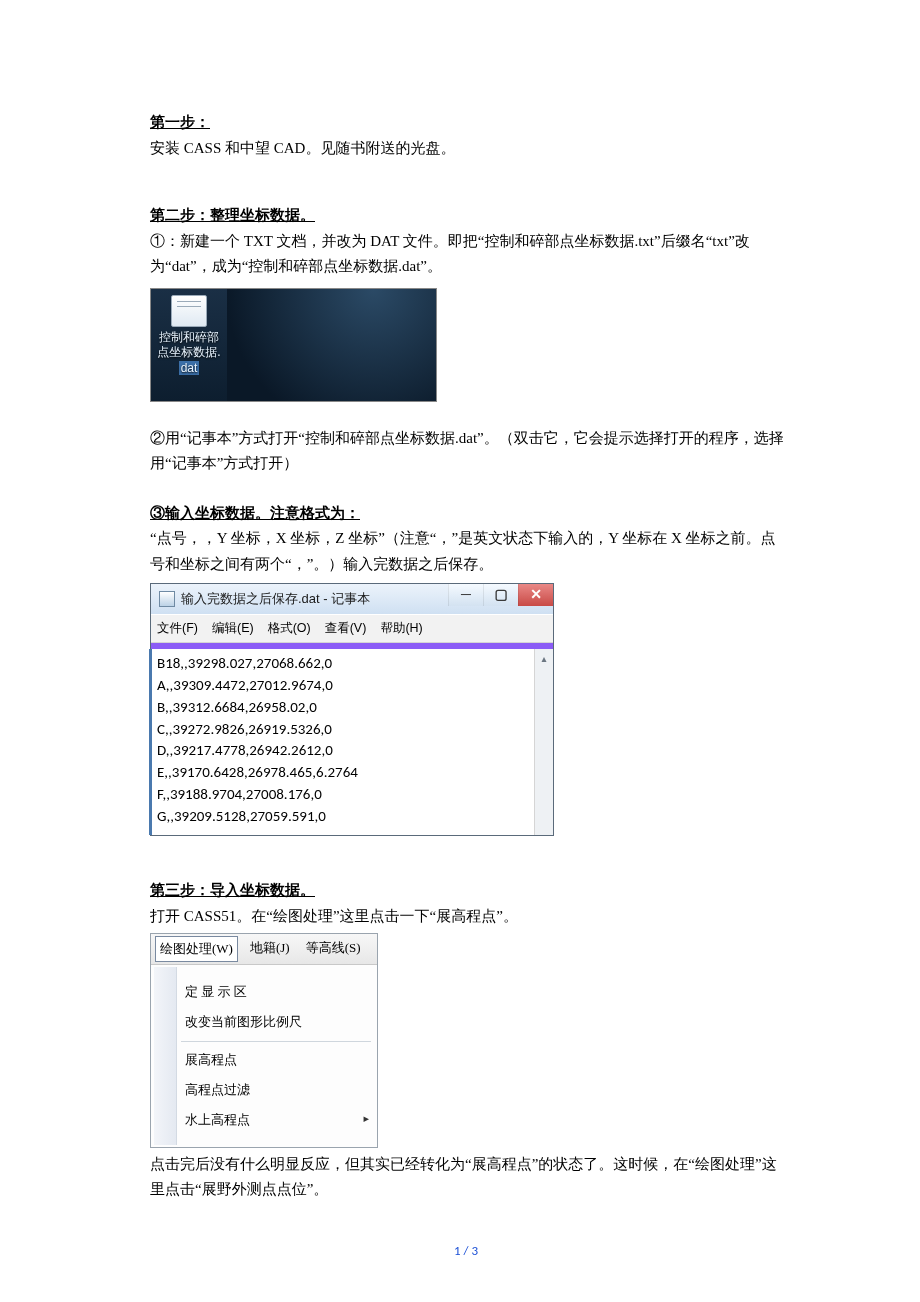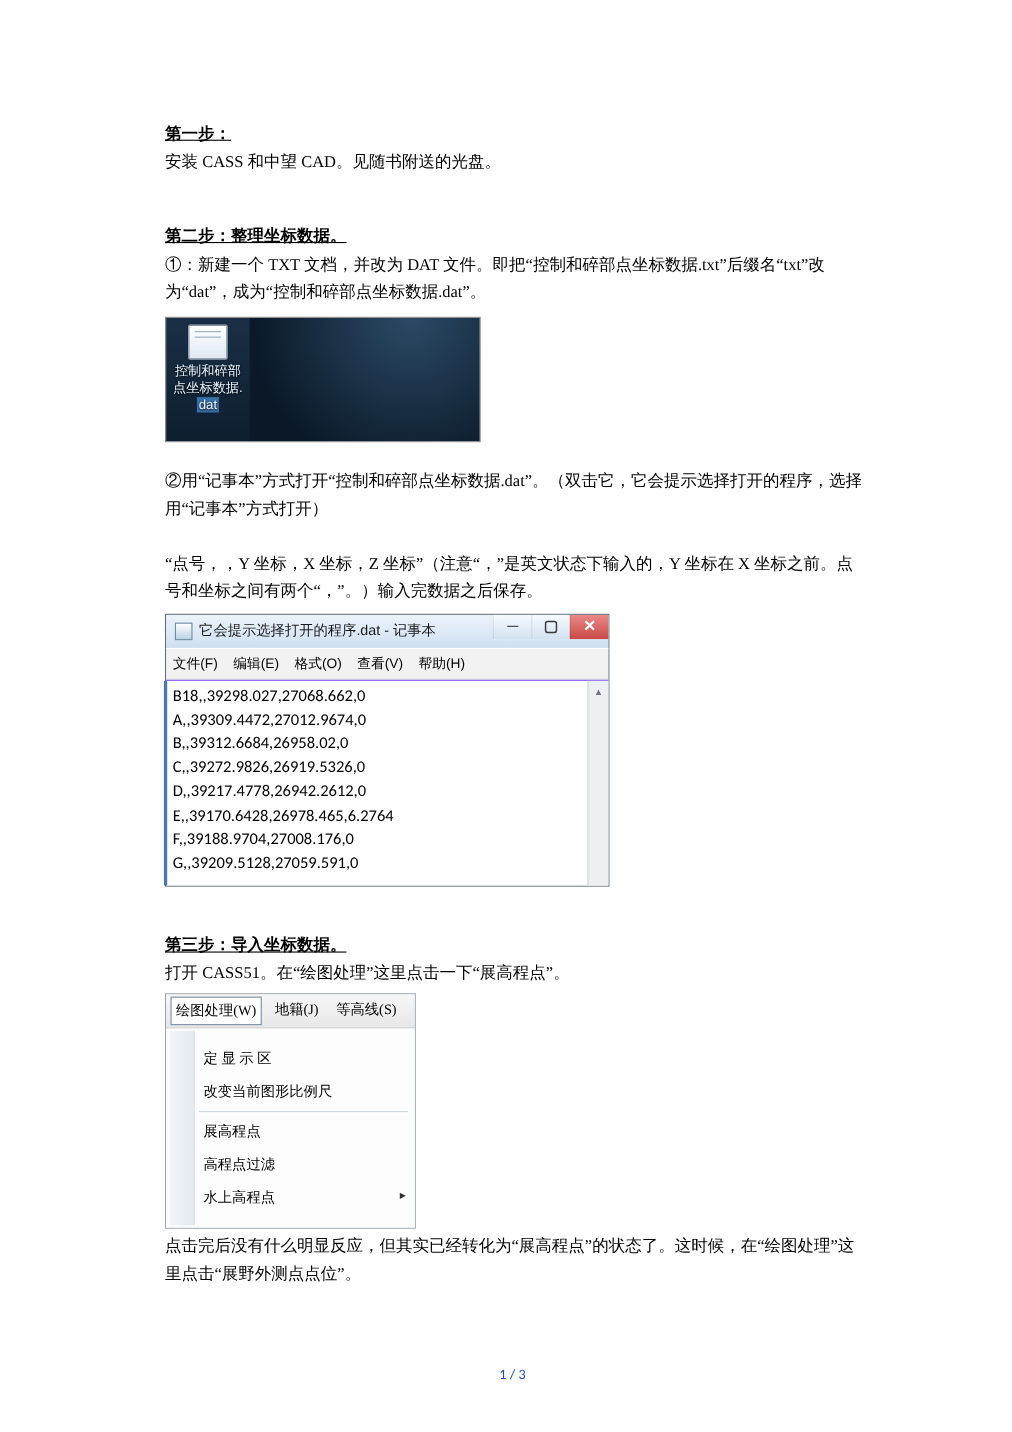--- a/index.html
+++ b/index.html
@@ -116,21 +116,21 @@
     background:#f2f2f2;
     border-top:1px solid #fff;
     border-bottom:1px solid #d5d5d5;
     font-size:12.5px;
     padding:3px 6px;
     display:flex;
     gap:14px;
   }
   .np-body {
     background:#fff;
-    border-top:1px solid #8b5cf6;
+    border-top:6px solid #8b5cf6;
     padding:4px 6px 8px 6px;
     font-family: "Calibri","Arial",sans-serif;
     font-size: 15px;
     line-height: 1.45;
     color:#000;
     position:relative;
   }
   .np-body .scroll-v {
     position:absolute; right:0; top:0; bottom:0; width:18px;
     background:#eef1f4;
@@ -225,26 +225,27 @@
     </div>
     <div class="right"></div>
   </div>
 
   <div class="gap"></div>
 
   <p class="para">②用“记事本”方式打开“控制和碎部点坐标数据.dat”。（双击它，它会提示选择打开的程序，选择用“记事本”方式打开）</p>
 
   <div class="gap"></div>
 
+  <p class="para bold">③输入坐标数据。注意格式为：</p>
   <p class="para">“点号，，Y 坐标，X 坐标，Z 坐标”（注意“，”是英文状态下输入的，Y 坐标在 X 坐标之前。点号和坐标之间有两个“，”。）输入完数据之后保存。</p>
 
   <div class="np">
     <div class="np-title">
       <span class="npicon"></span>
-      <span>它会提示选择打开的程序.dat - 记事本</span>
+      <span>输入完数据之后保存.dat - 记事本</span>
       <div class="np-ctrls">
         <div class="btn">─</div>
         <div class="btn">▢</div>
         <div class="btn close">✕</div>
       </div>
     </div>
     <div class="np-menu">
       <span>文件(F)</span>
       <span>编辑(E)</span>
       <span>格式(O)</span>

